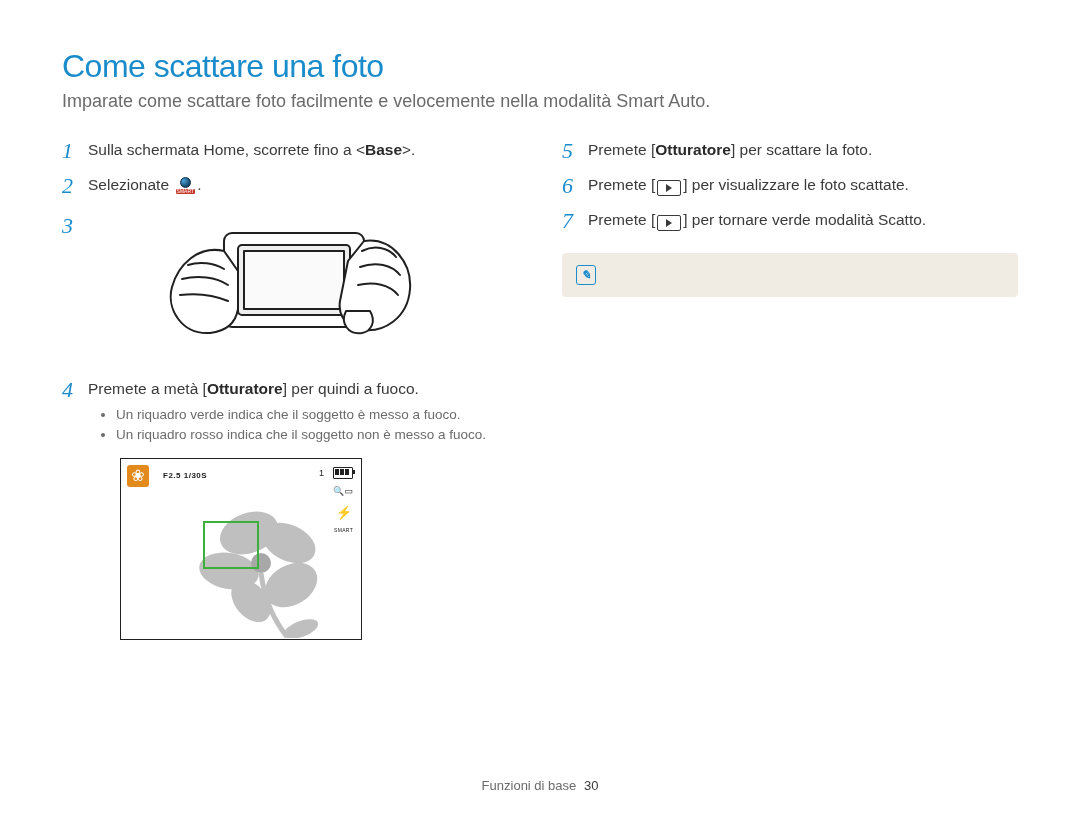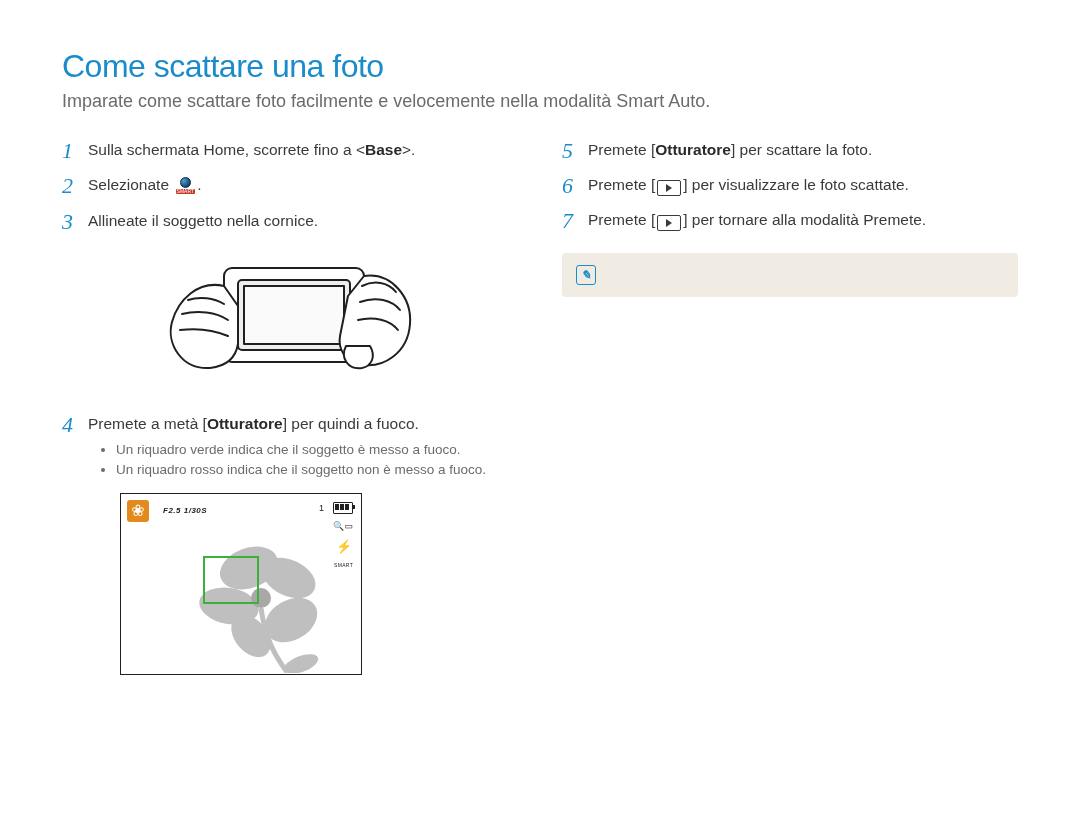--- a/index.html
+++ b/index.html
@@ -168,21 +168,20 @@
     color: #fff;
     font-size: 16px;
   }
   .cam-screen .exposure {
     position: absolute;
     top: 12px; left: 42px;
     font-size: 8px;
     color: #202020;
     font-weight: 700;
     letter-spacing: 0.5px;
-    font-style: italic;
   }
   .cam-screen .right-icons {
     position: absolute;
     top: 8px; right: 8px;
     display: flex;
     flex-direction: column;
     align-items: flex-end;
     gap: 6px;
     font-size: 9px;
     color: #202020;
@@ -248,21 +247,20 @@
         <li>
           <span class="num">2</span>
           <span>Selezionate </span>
           <span class="icon-smart">
             <span class="ball"></span>
             <span class="label">SMART</span>
           </span>.
         </li>
         <li>
           <span class="num">3</span>
-          <span>Allineate il soggetto nella cornice.</span>
 
           <div class="illus">
             <svg width="280" height="150" viewBox="0 0 280 150">
               <g stroke="#202020" stroke-width="2" fill="#ffffff" stroke-linejoin="round" stroke-linecap="round">
 
                 <rect x="76" y="18" width="140" height="94" rx="8" fill="#fff"></rect>
                 <rect x="90" y="30" width="112" height="70" rx="4" fill="#eee"></rect>
                 <rect x="96" y="36" width="100" height="58" fill="#fafafa"></rect>
 
                 <path d="M76 36 C 50 30, 30 50, 24 72 C 18 94, 34 120, 62 118 C 80 116, 88 106, 90 94 L 90 56 Z"></path>
@@ -330,23 +328,27 @@
         <li>
           <span class="num">5</span>
           <span>Premete [</span><span class="bold">Otturatore</span><span>] per scattare la foto.</span>
         </li>
         <li>
           <span class="num">6</span>
           <span>Premete [</span><span class="icon-play"></span><span>] per visualizzare le foto scattate.</span>
         </li>
         <li>
           <span class="num">7</span>
-          <span>Premete [</span><span class="icon-play"></span><span>] per tornare alla modalità Premete.</span>
+          <span>Premete [</span><span class="icon-play"></span><span>] per tornare verde modalità Scatto.</span>
         </li>
       </ol>
 
       <div class="tip-box">
         <div class="tip-icon">✎</div>
       </div>
     </div>
   </div>
 
+  <div class="footer">
+    <span>Funzioni di base</span>
+    <span class="pagenum">30</span>
+  </div>
 </div>
 
 </body></html>

